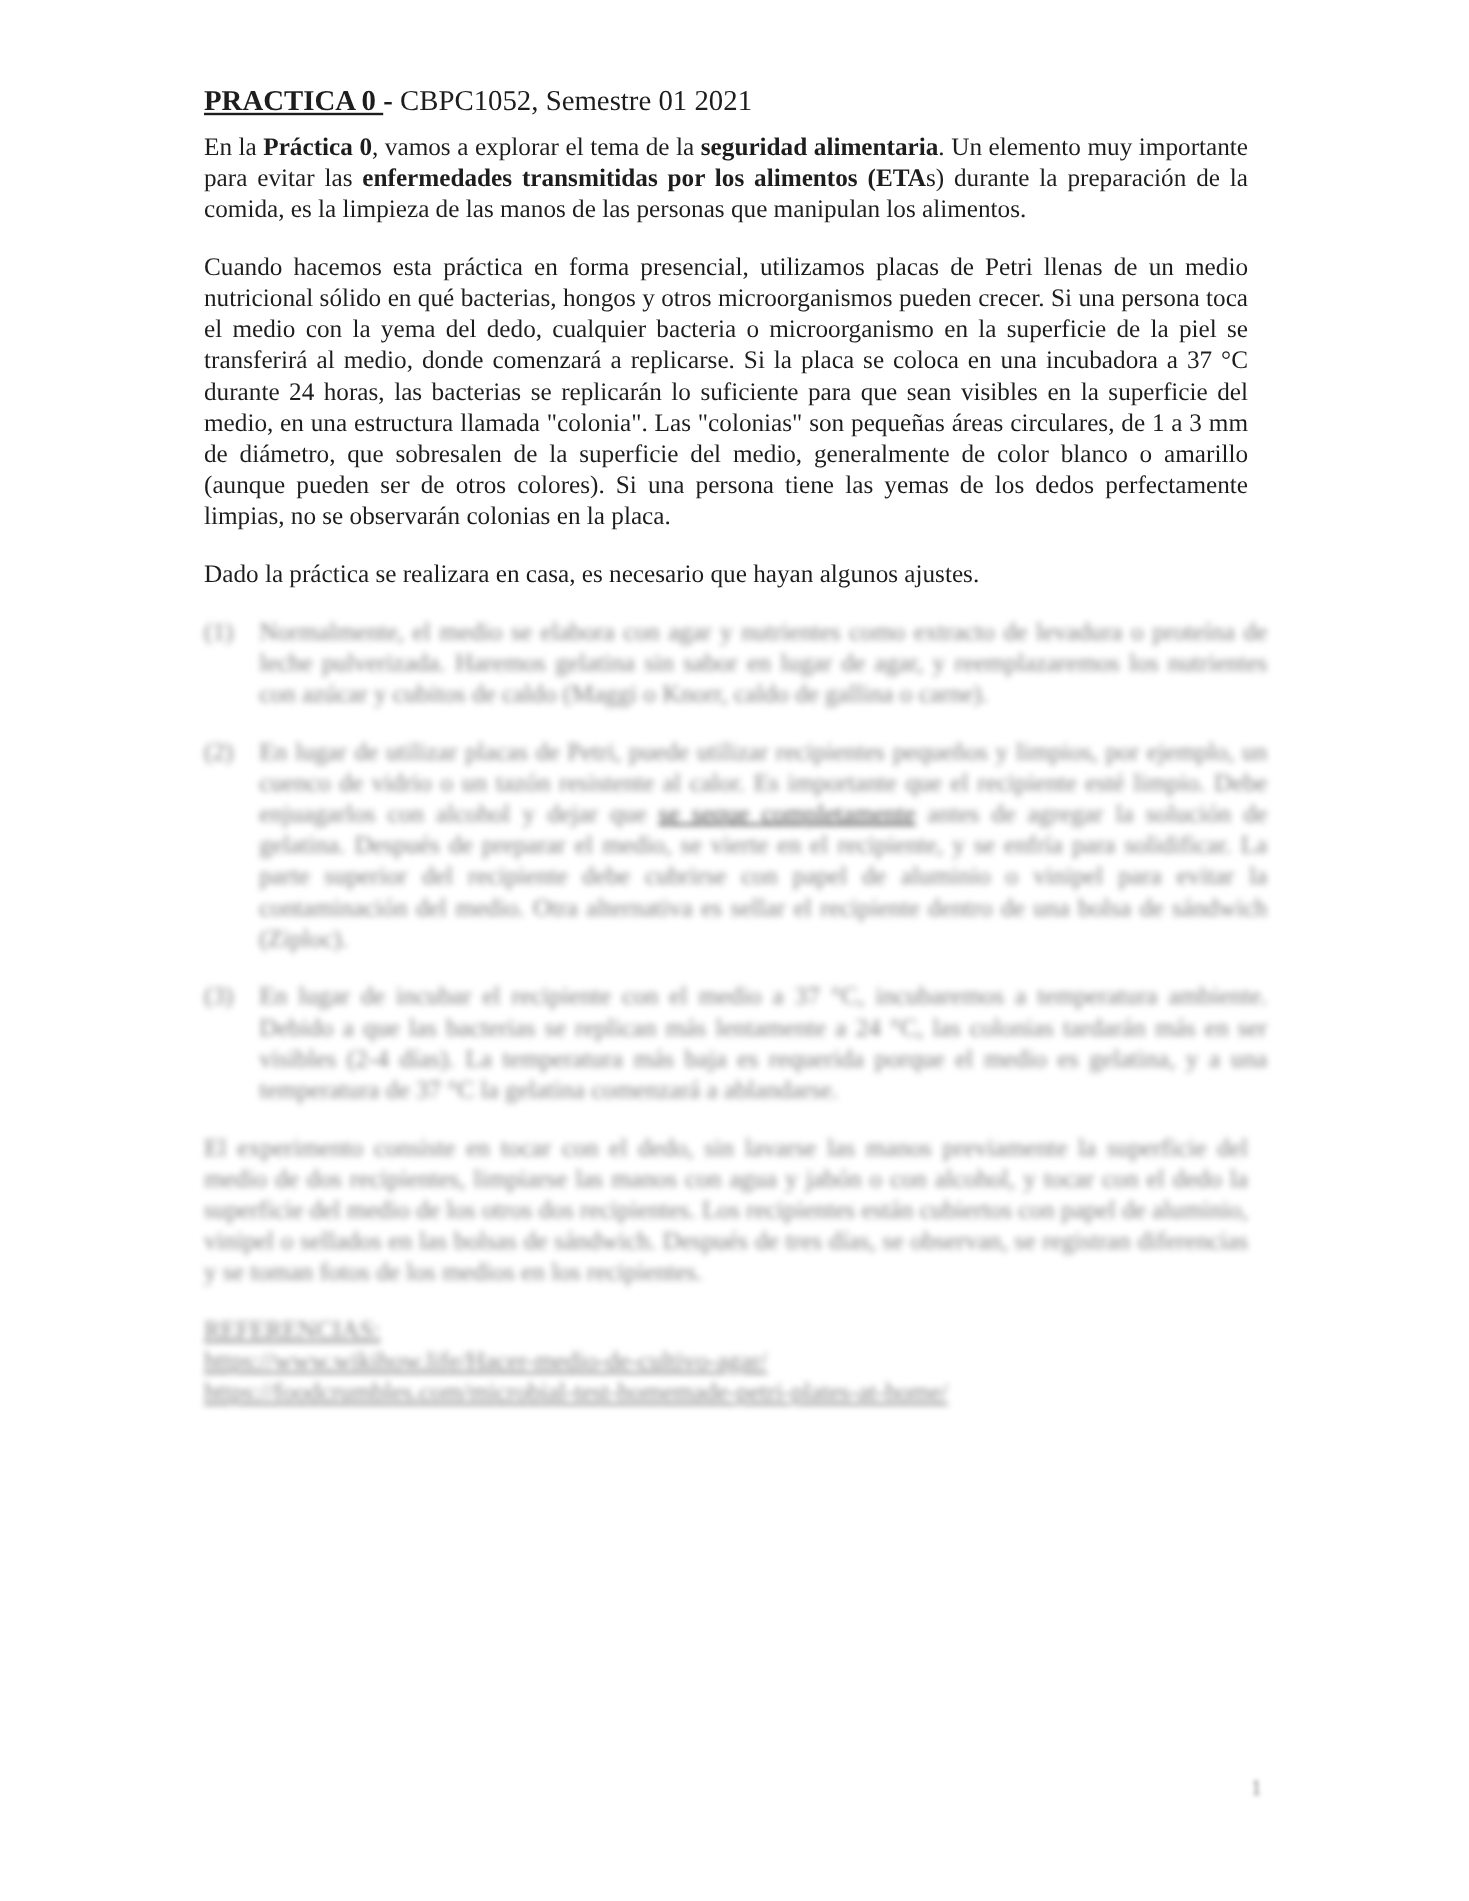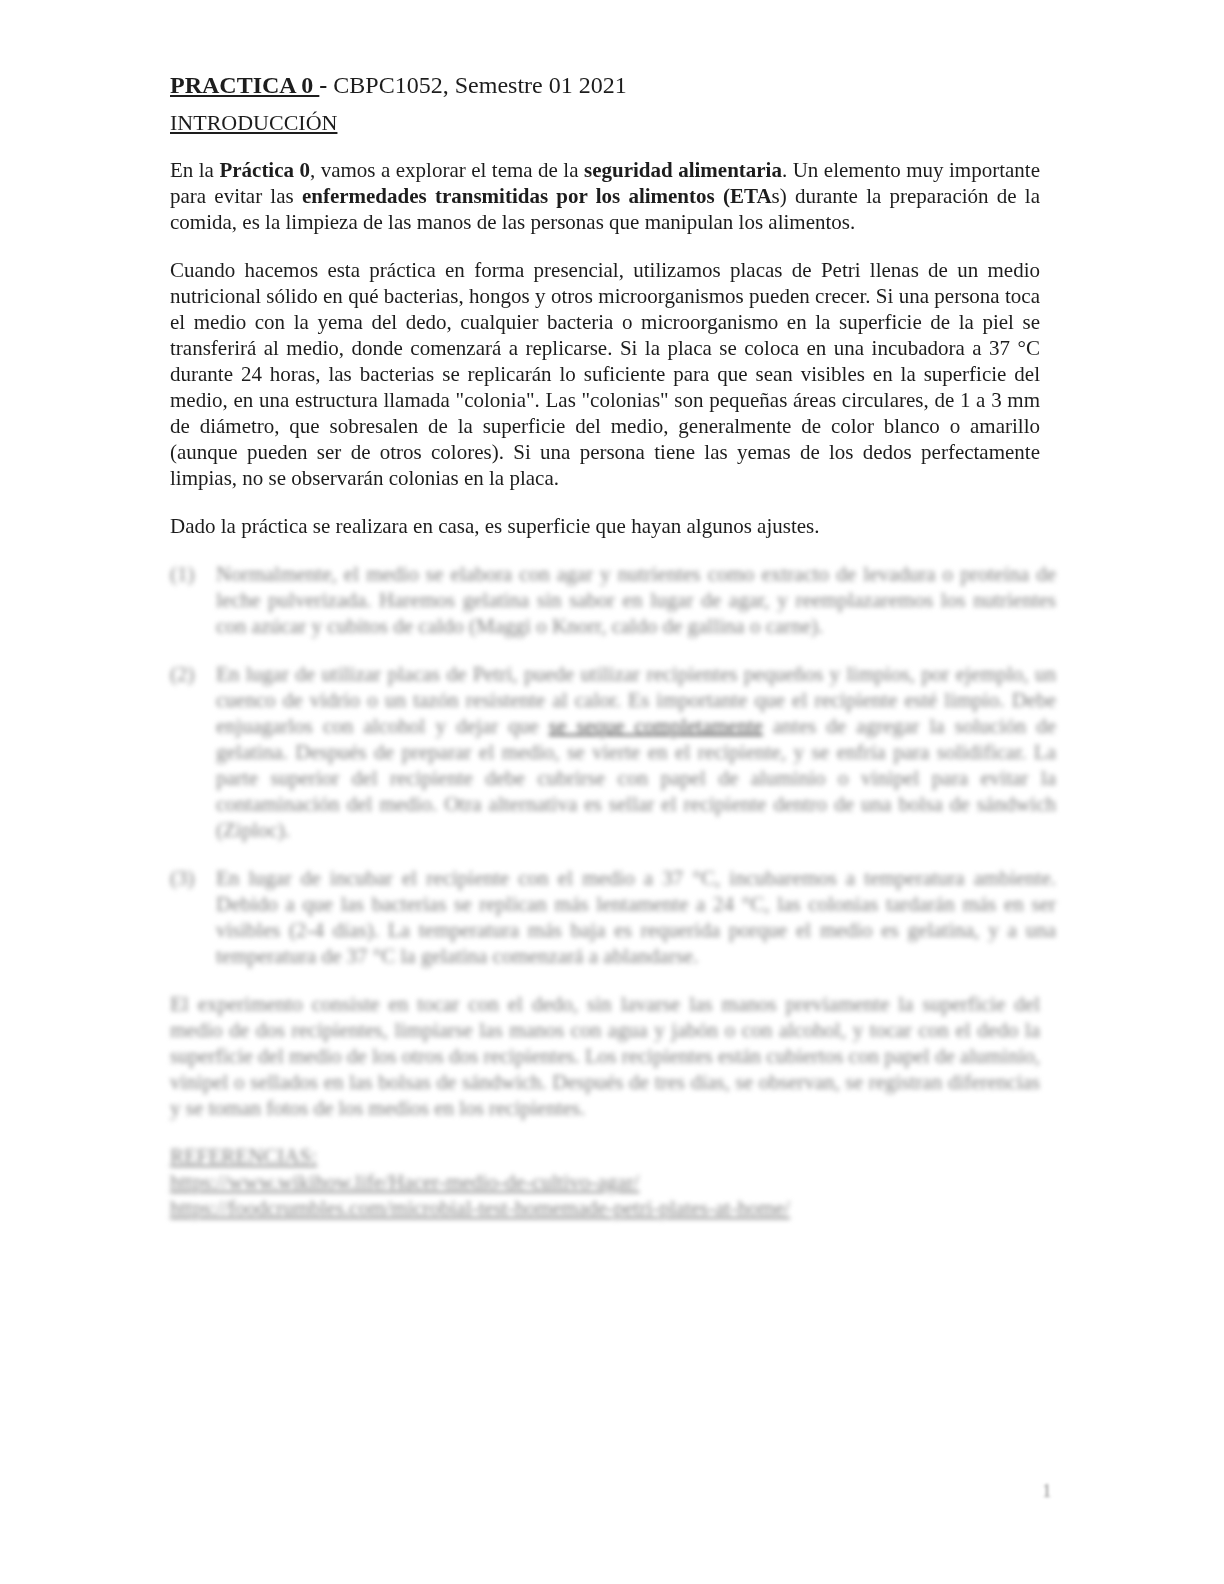--- a/index.html
+++ b/index.html
@@ -34,27 +34,26 @@
     color:#8d8d8d;filter:blur(1.8px);
   }
 </style>
 </head>
 <body>
 
 <div class="page">
 
   <h1 class="doc-title"><span class="b u">PRACTICA 0 </span><span class="b">- </span><span>CBPC1052, Semestre 01 2021</span></h1>
 
-  <h2 class="intro-heading">INTRODUCCIÓN</h2>
 
   <p><span>En la </span><span class="b">Práctica 0</span><span>, vamos a explorar el tema de la </span><span class="b">seguridad alimentaria</span><span>. Un elemento muy importante para evitar las </span><span class="b">enfermedades transmitidas por los alimentos</span><span> </span><span class="b">(ETA</span><span>s) durante la preparación de la comida, es la limpieza de las manos de las personas que manipulan los alimentos.</span></p>
 
   <p>Cuando hacemos esta práctica en forma presencial, utilizamos placas de Petri llenas de un medio nutricional sólido en qué bacterias, hongos y otros microorganismos pueden crecer. Si una persona toca el medio con la yema del dedo, cualquier bacteria o microorganismo en la superficie de la piel se transferirá al medio, donde comenzará a replicarse.  Si la placa se coloca en una incubadora a 37 °C durante 24 horas, las bacterias se replicarán lo suficiente para que sean visibles en la superficie del medio, en una estructura llamada "colonia".  Las "colonias" son pequeñas áreas circulares, de 1 a 3 mm de diámetro, que sobresalen de la superficie del medio, generalmente de color blanco o amarillo (aunque pueden ser de otros colores). Si una persona tiene las yemas de los dedos perfectamente limpias, no se observarán colonias en la placa.</p>
 
-  <p>Dado la práctica se realizara en casa, es superficie que hayan algunos ajustes.</p>
+  <p>Dado la práctica se realizara en casa, es necesario que hayan algunos ajustes.</p>
 
   <div class="li obscured">
     <span class="marker">(1)</span>
     <span class="itext"><span>Normalmente, el medio se elabora con agar y nutrientes como extracto de levadura o proteína de leche pulverizada.  Haremos gelatina sin sabor en lugar de agar, y reemplazaremos los nutrientes con azúcar y cubitos de caldo (Maggi o Knorr, caldo de gallina o carne).</span></span>
   </div>
 
   <div class="li obscured">
     <span class="marker">(2)</span>
     <span class="itext"><span>En lugar de utilizar placas de Petri, puede utilizar recipientes pequeños y limpios, por ejemplo, un cuenco de vidrio o un tazón resistente al calor.  Es importante que el recipiente esté limpio. Debe enjuagarlos con alcohol y dejar que </span><span class="u">se seque completamente</span><span> antes de agregar la solución de gelatina.  Después de preparar el medio, se vierte en el recipiente, y se enfría para solidificar.  La parte superior del recipiente debe cubrirse con papel de aluminio o vinipel para evitar la contaminación del medio.  Otra alternativa es sellar el recipiente dentro de una bolsa de sándwich (Ziploc).</span></span>
   </div>

